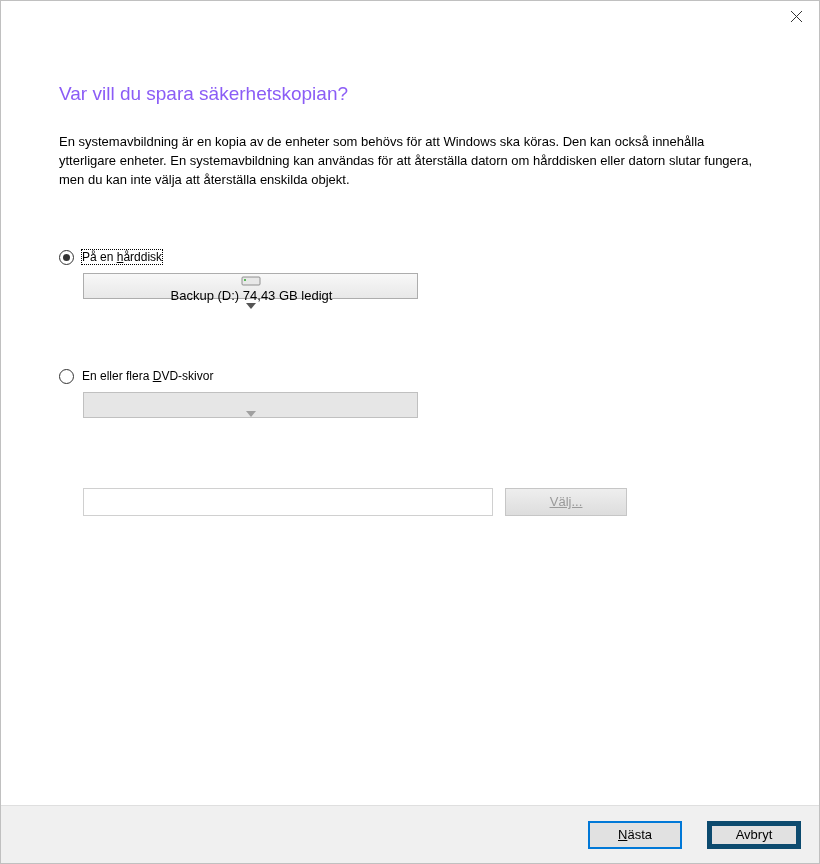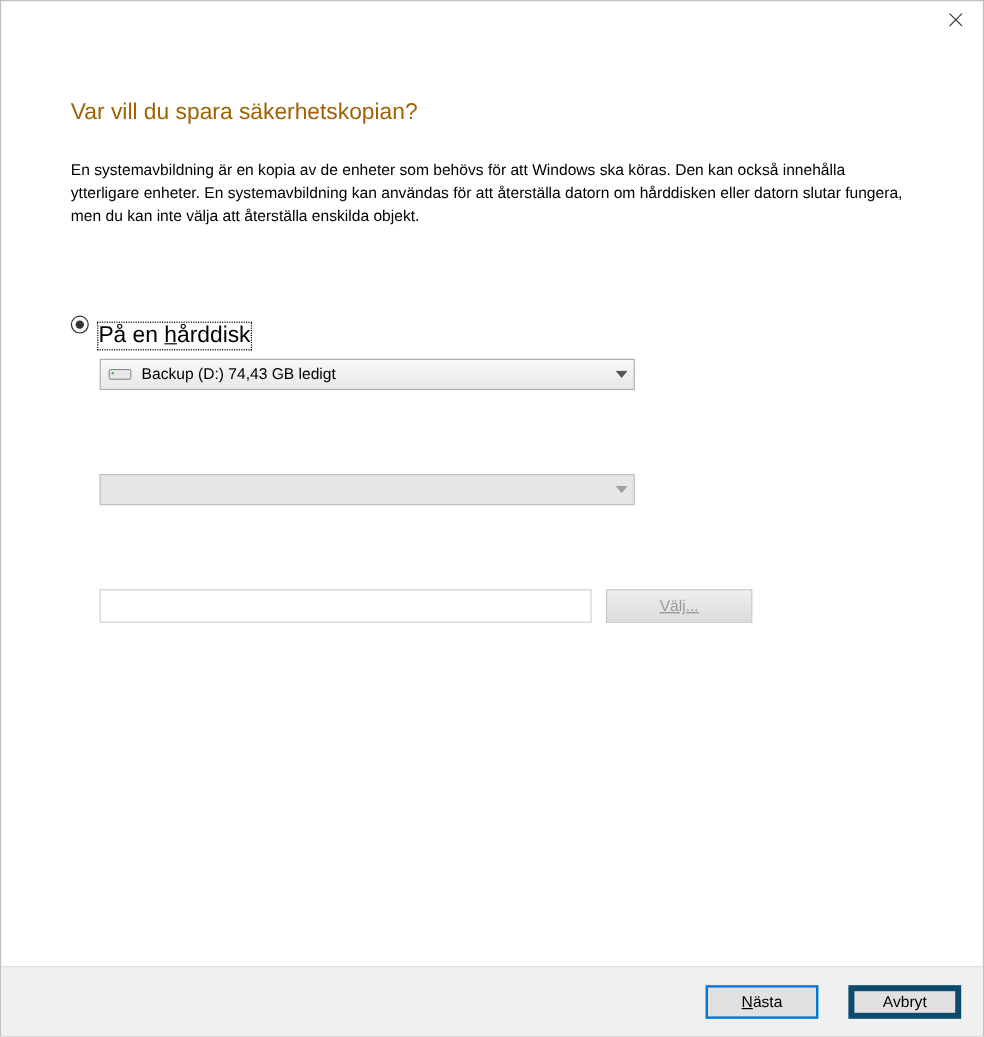--- a/index.html
+++ b/index.html
@@ -49,21 +49,21 @@
   .app-title {
     font-size: 13px;
     color: #000;
   }
 
   .content {
     flex: 1;
     padding: 30px 58px 0 58px;
   }
   .heading {
-    color: #a16207;
+    color: #8b5cf6;
     font-size: 19px;
     font-weight: 400;
     margin: 18px 0 28px 0;
   }
   .description {
     font-size: 13px;
     line-height: 1.45;
     color: #000;
     margin-bottom: 60px;
     max-width: 700px;
@@ -84,37 +84,37 @@
     background: #fff;
     flex-shrink: 0;
   }
   .radio.checked::after {
     content: "";
     width: 7px; height: 7px;
     background: #333;
     border-radius: 50%;
   }
   .radio-label {
-    font-size: 19px;
-    margin-top: 19px;
+    font-size: 12px;
   }
   .radio-label.focused {
     outline: 1px dotted #000;
     outline-offset: 0px;
   }
   .radio-label .ul { text-decoration: underline; }
 
   .dropdown {
     margin-left: 24px;
-    width: 446px; height: 26px;
+    width: 335px; height: 26px;
     border: 1px solid #adadad;
     background: linear-gradient(#f8f8f8, #e8e8e8);
     display: flex; align-items: center;
     position: relative;
     font-size: 13px;
+    flex-direction: column;
   }
   .dropdown.disabled {
     background: #e6e6e6;
     border-color: #c0c0c0;
   }
   .dropdown .hdd-icon {
     width: 20px; height: 14px;
     margin: 0 6px;
     flex-shrink: 0;
   }
@@ -203,20 +203,24 @@
         <span class="dd-text">Backup (D:)  74,43 GB ledigt</span>
         <span class="chevron">
           <svg viewBox="0 0 10 6">
               <polygon points="0,0 10,0 5,6"></polygon>
             </svg>
         </span>
       </div>
     </div>
 
     <div class="option-group">
+      <div class="radio-row">
+        <span class="radio"></span>
+        <span class="radio-label"><span>En eller flera </span><span class="ul">D</span><span>VD-skivor</span></span>
+      </div>
       <div class="dropdown disabled">
         <span class="dd-text"></span>
         <span class="chevron">
           <svg viewBox="0 0 10 6">
               <polygon points="0,0 10,0 5,6"></polygon>
             </svg>
         </span>
       </div>
     </div>
 

